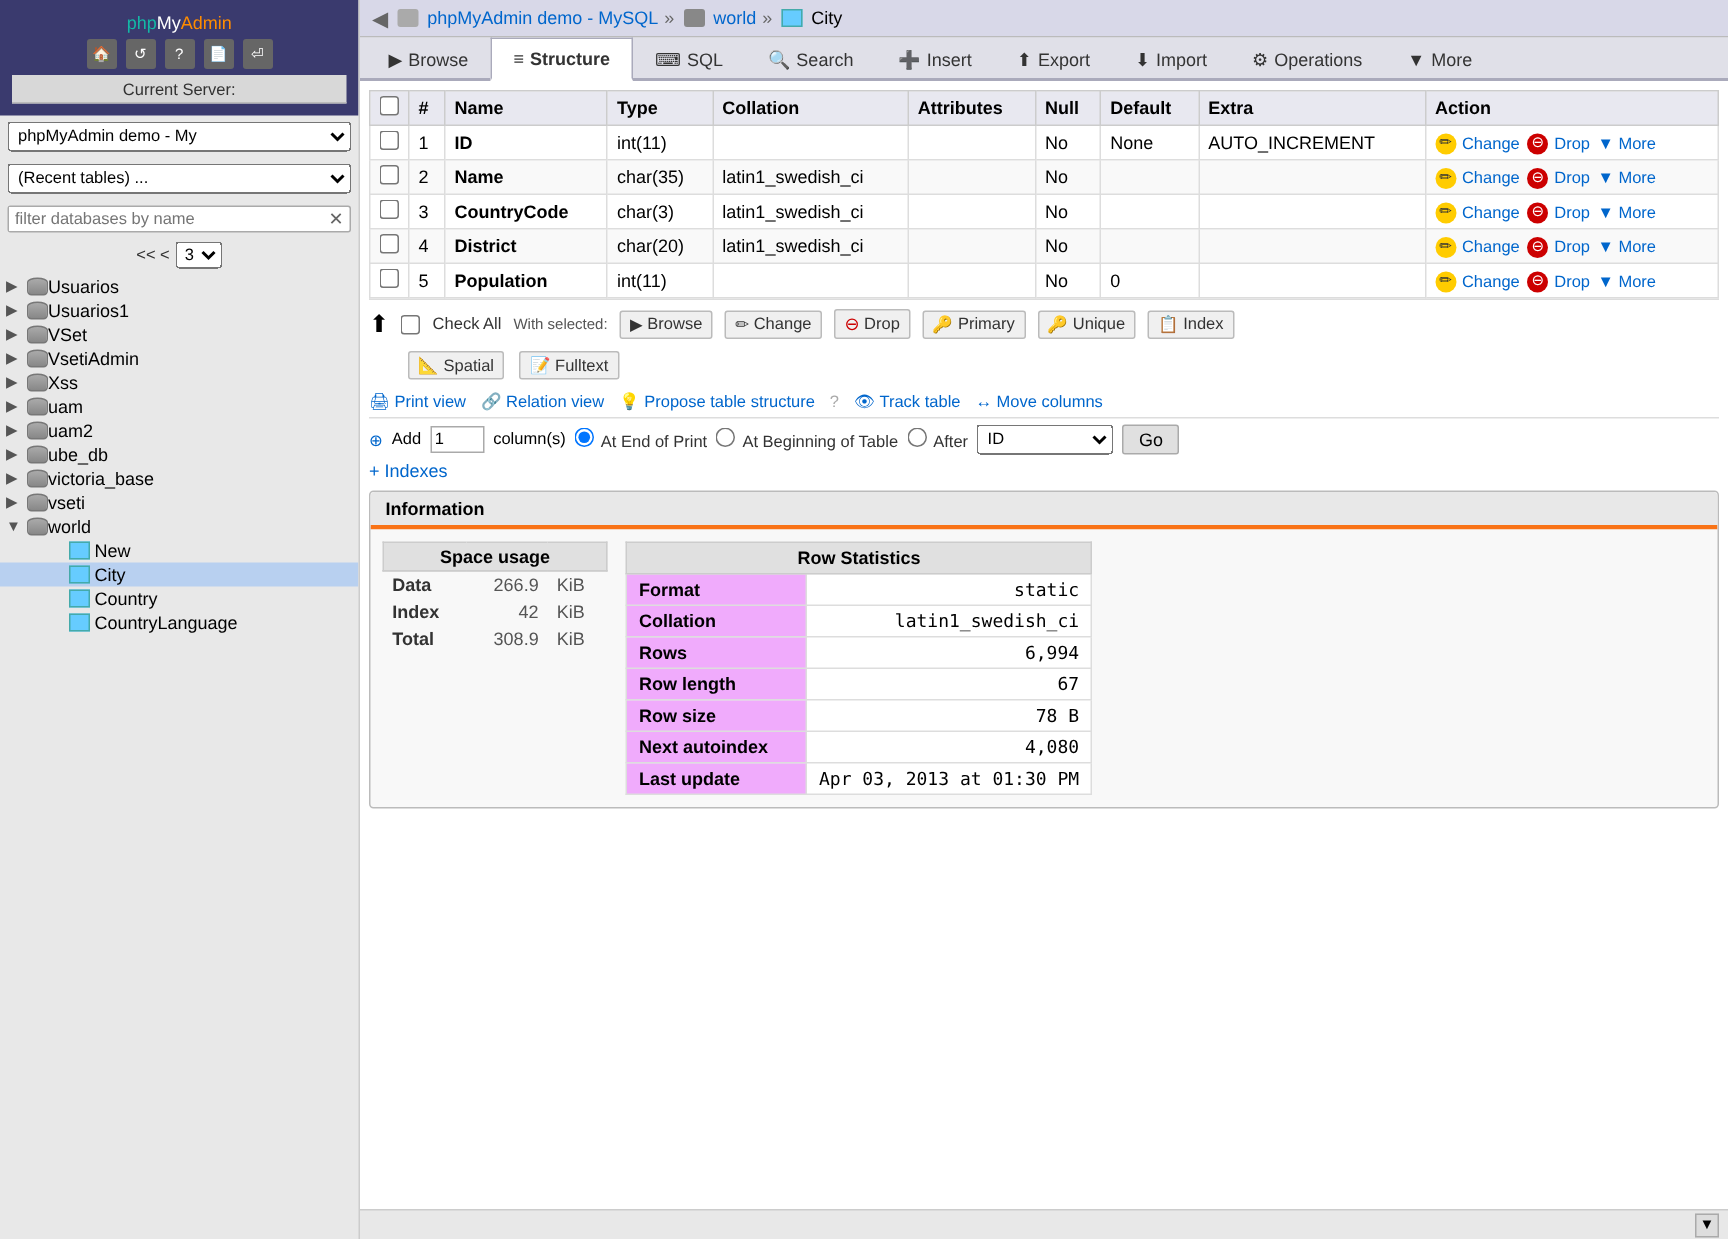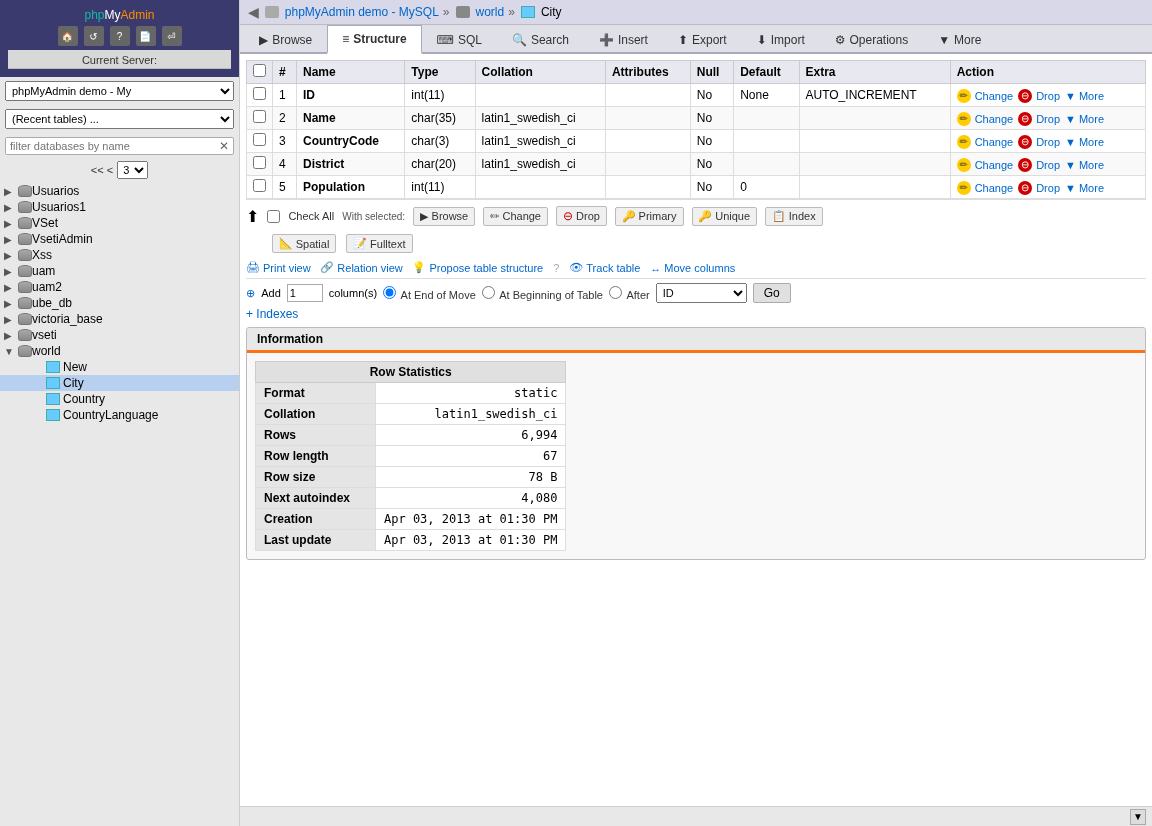--- a/index.html
+++ b/index.html
@@ -312,21 +312,21 @@
       background: #e0e0e0;
       padding: 3px 8px;
       text-align: center;
       border: 1px solid #ccc;
       font-size: 12px;
     }
     .row-stats-table td {
       padding: 3px 8px;
       border: 1px solid #ddd;
     }
-    .row-stats-table td:first-child { font-weight: bold; background: #e5e5e5; width: 120px; margin-top: 32px; }
+    .row-stats-table td:first-child { font-weight: bold; background: #f0abfc; width: 120px; margin-top: 32px; }
     .row-stats-table td:last-child { text-align: right; background: white; font-family: monospace; }
 
     .collapse-btn {
       position: absolute;
       bottom: 4px;
       right: 4px;
       width: 16px; height: 16px;
       background: #ddd;
       border: 1px solid #aaa;
       display: flex; align-items: center; justify-content: center;
@@ -710,21 +710,21 @@
       </a>
     </div>
 
     <div class="add-col-row">
       <span style="color:#0066cc;">⊕</span>
       <span>Add</span>
       <input type="text" value="1" style="width: 36px;">
       <span>column(s)</span>
       <label>
         <input type="radio" name="add_pos" checked="" style="">
-        <span>At End of Move</span>
+        <span>At End of Print</span>
       </label>
       <label>
         <input type="radio" name="add_pos" style="">
         <span>At Beginning of Table</span>
       </label>
       <label>
         <input type="radio" name="add_pos" style="">
         <span>After</span>
       </label>
       <select>
@@ -738,20 +738,46 @@
     </div>
 
     <div>
       <a class="indexes-link">+ Indexes</a>
     </div>
 
     <div class="info-panel">
       <div class="info-panel-header">Information</div>
       <div class="info-panel-body">
 
+        <div>
+          <table class="space-usage-table">
+            <thead>
+              <tr>
+                  <th colspan="3" style="padding:2px 6px;background:#e0e0e0;border:1px solid #ccc;text-align:center;">Space usage</th>
+                </tr>
+            </thead>
+            <tbody id="space-usage-tbody">
+                <tr>
+                  <td>Data</td>
+                  <td>266.9</td>
+                  <td>KiB</td>
+                </tr>
+                <tr>
+                  <td>Index</td>
+                  <td>42</td>
+                  <td>KiB</td>
+                </tr>
+                <tr>
+                  <td>Total</td>
+                  <td>308.9</td>
+                  <td>KiB</td>
+                </tr>
+              </tbody>
+          </table>
+        </div>
 
         <div style="flex:1;">
           <table class="row-stats-table">
             <thead>
               <tr>
                   <th colspan="2">Row Statistics</th>
                 </tr>
             </thead>
             <tbody id="row-stats-tbody">
                 <tr>
@@ -772,24 +798,20 @@
                 </tr>
                 <tr>
                   <td>Row size</td>
                   <td>78 B</td>
                 </tr>
                 <tr>
                   <td>Next autoindex</td>
                   <td>4,080</td>
                 </tr>
                 <tr>
-                  <td>Creation</td>
-                  <td>Apr 03, 2013 at 01:30 PM</td>
-                </tr>
-                <tr>
                   <td>Last update</td>
                   <td>Apr 03, 2013 at 01:30 PM</td>
                 </tr>
               </tbody>
           </table>
         </div>
       </div>
     </div>
 
   </div>

